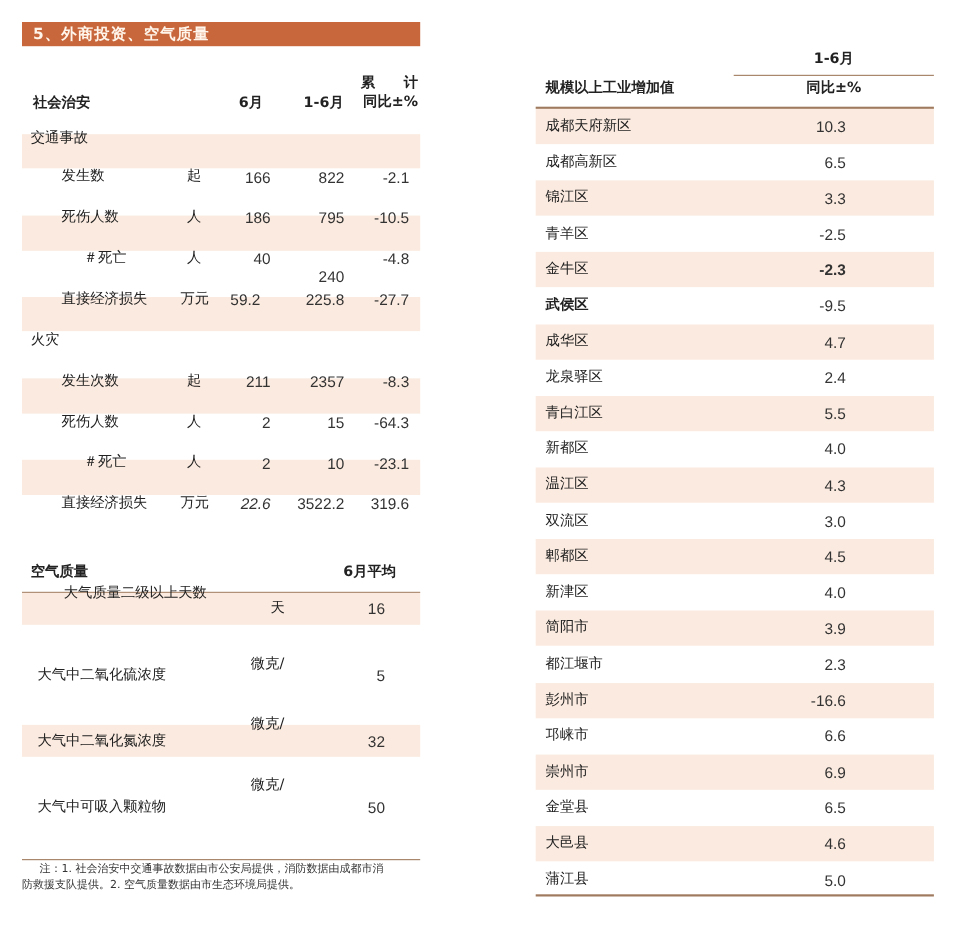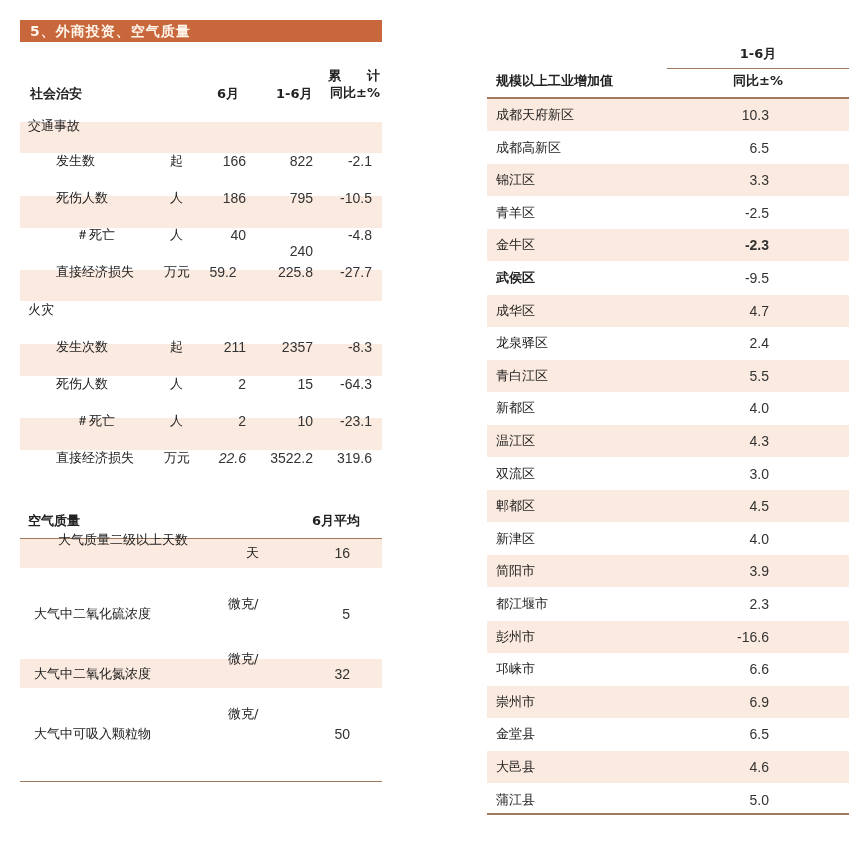--- a/index.html
+++ b/index.html
@@ -135,20 +135,22 @@
     <span class="t" style="left:208px;top:651px;">微克/</span>
     <span class="t num r" style="left:290px;top:666px;width:40px;">32</span>
   </div>
   <div>
     <span class="t" style="left:14px;top:726px;">大气中可吸入颗粒物</span>
     <span class="t" style="left:208px;top:706px;">微克/</span>
     <span class="t num r" style="left:290px;top:726px;width:40px;">50</span>
   </div>
 
   <div class="rule" style="top:781px;"></div>
+  <div class="note" style="left:16px;top:784px;">注：1. 社会治安中交通事故数据由市公安局提供，消防数据由成都市消</div>
+  <div class="note" style="left:0px;top:798px;">防救援支队提供。2. 空气质量数据由市生态环境局提供。</div>
 </div>
 
 <div class="panel panel-right">
 
   <span class="t b c" style="left:180px;top:46px;width:182px;">1-6月</span>
   <div class="rule" style="top:68px;left:180px;width:182px;"></div>
   <span class="t b" style="left:9px;top:73px;">规模以上工业增加值</span>
   <span class="t b c" style="left:180px;top:73px;width:182px;">同比±%</span>
   <div class="rule" style="top:97px;height:2px;"></div>
 

